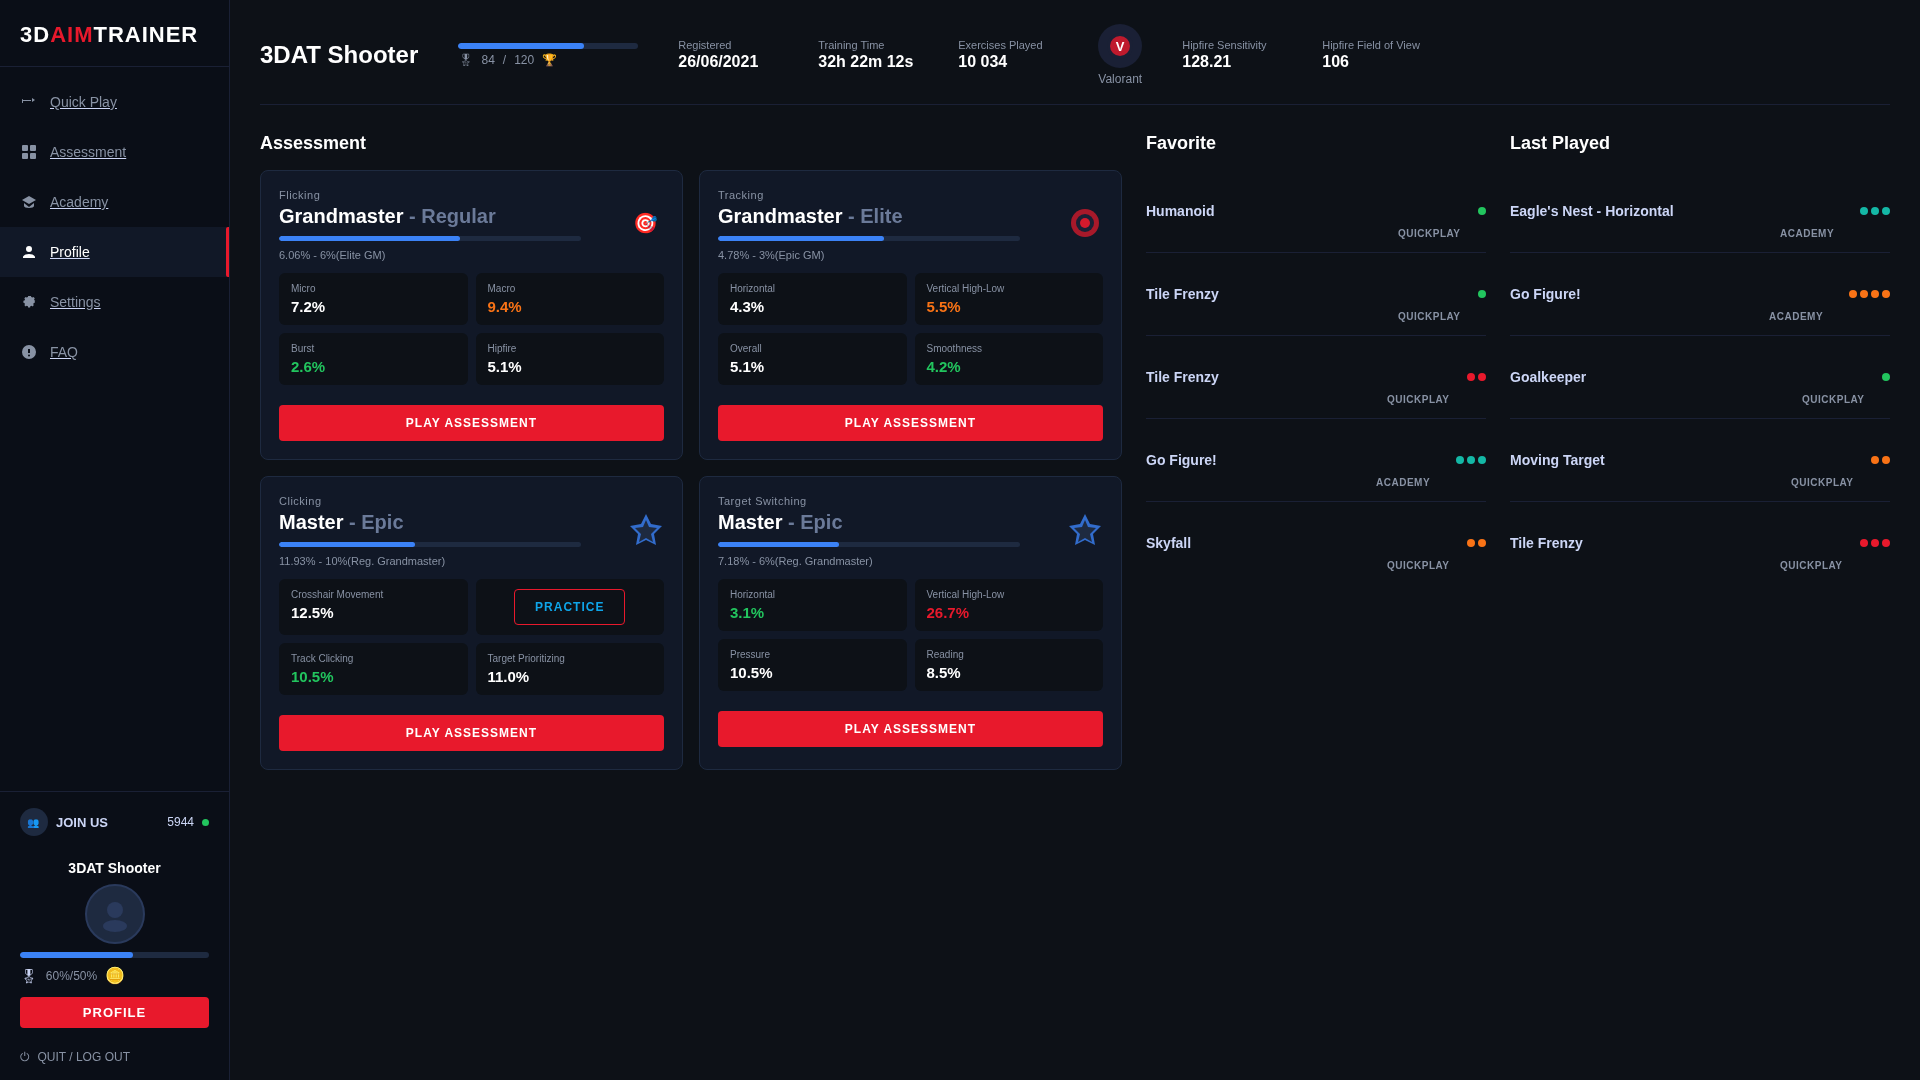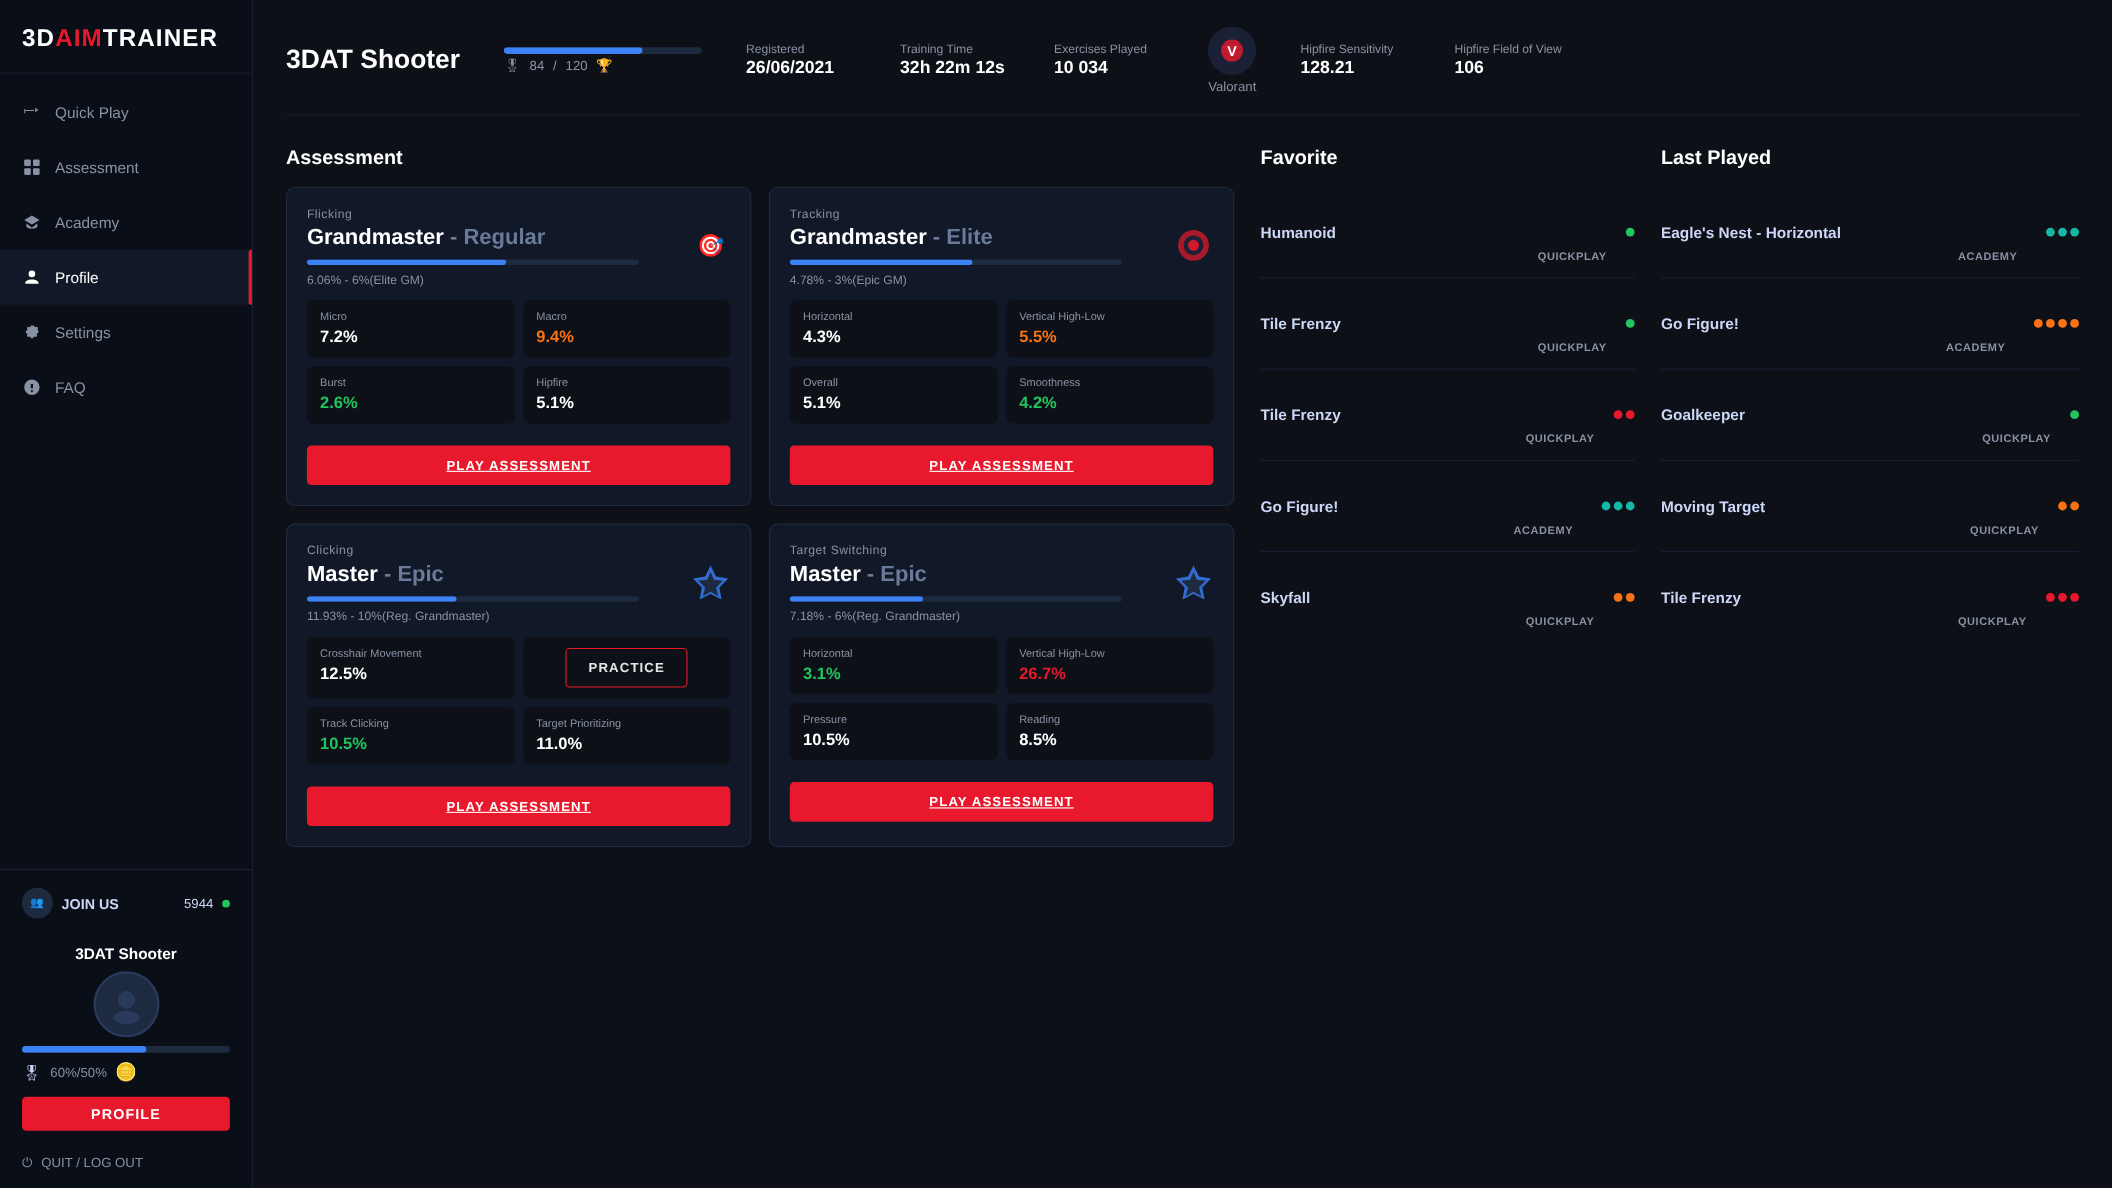--- a/index.html
+++ b/index.html
@@ -25,21 +25,21 @@
     }
     #logo {
       padding: 22px 20px 18px 20px;
       font-size: 22px;
       font-weight: 900;
       letter-spacing: 1px;
       color: #fff;
       border-bottom: 1px solid #1a2035;
     }
     #logo span.aim { color: #e8192c; }
-    .nav-items { flex: 1; padding-top: 10px; }
+    .nav-items { flex: 1; padding-top: 10px; text-decoration: underline; }
     .nav-item {
       display: flex;
       align-items: center;
       gap: 12px;
       padding: 16px 20px;
       cursor: pointer;
       color: #8892a4;
       font-size: 14px;
       font-weight: 500;
       position: relative;
@@ -225,25 +225,24 @@
       background: #e8192c;
       color: #fff;
       border: none;
       border-radius: 4px;
       padding: 11px;
       font-size: 12px;
       font-weight: 700;
       cursor: pointer;
       letter-spacing: 1px;
       margin-top: 8px;
-      text-decoration: underline;
     }
     .practice-btn {
       background: transparent;
-      color: #e5e5e5;
+      color: #0ea5e9;
       border: 1px solid #e8192c;
       border-radius: 4px;
       padding: 10px 20px;
       font-size: 12px;
       font-weight: 700;
       cursor: pointer;
       letter-spacing: 1px;
     }
     .card-header-row {
       display: flex; align-items: flex-start; justify-content: space-between; gap: 47px;

